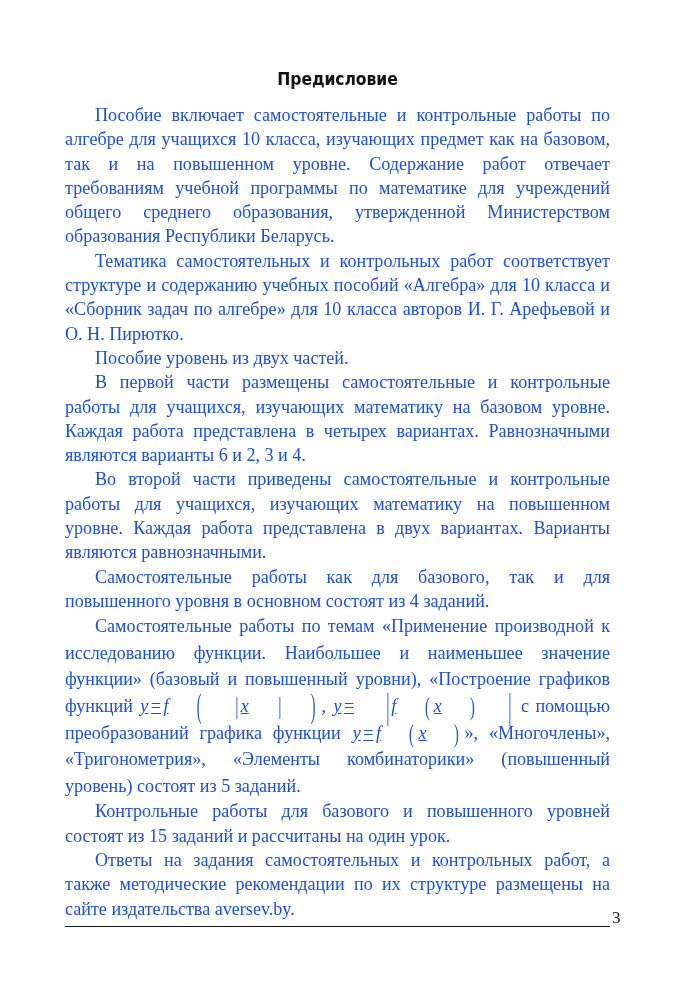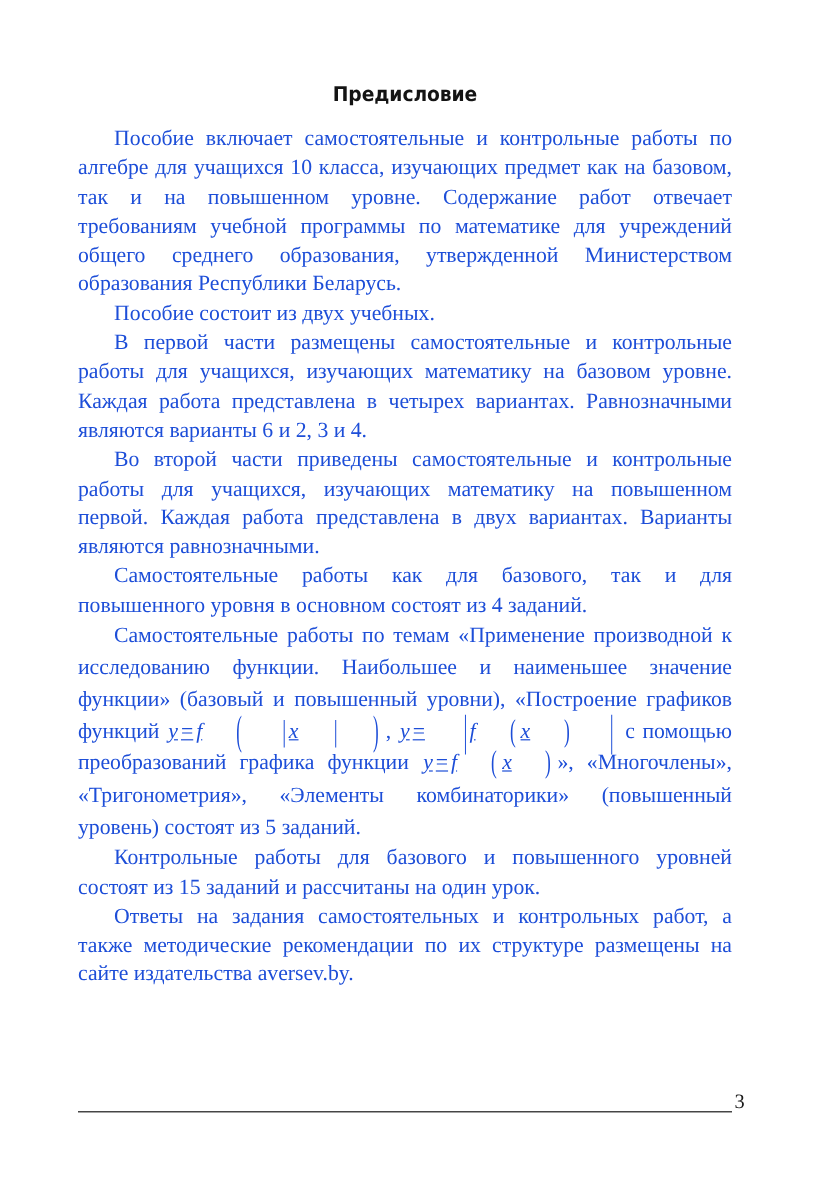--- a/index.html
+++ b/index.html
@@ -133,26 +133,27 @@
 <body>
 
 <div class="page">
 
   <h1 class="page-heading">Предисловие</h1>
 
   <div class="textblock">
 
     <p class="para">Пособие включает самостоятельные и контрольные работы по алгебре для учащихся 10 класса, изучающих предмет как на базовом, так и на повышенном уровне. Содержание работ отвечает требованиям учебной программы по математике для учреждений общего среднего образования, утвержденной Министерством образования Республики Беларусь.</p>
 
+    <p class="para">Тематика самостоятельных и контрольных работ соответствует структуре и содержанию учебных пособий «Алгебра» для 10 класса и «Сборник задач по алгебре» для 10 класса авторов И. Г. Арефьевой и О. Н. Пирютко.</p>
 
-    <p class="para">Пособие состоит из двух учебных.</p>
+    <p class="para">Пособие уровень из двух частей.</p>
 
     <p class="para">В первой части размещены самостоятельные и контрольные работы для учащихся, изучающих математику на базовом уровне. Каждая работа представлена в четырех вариантах. Равнозначными являются варианты 6 и 2, 3 и 4.</p>
 
-    <p class="para">Во второй части приведены самостоятельные и контрольные работы для учащихся, изучающих математику на повышенном первой. Каждая работа представлена в двух вариантах. Варианты являются равнозначными.</p>
+    <p class="para">Во второй части приведены самостоятельные и контрольные работы для учащихся, изучающих математику на повышенном уровне. Каждая работа представлена в двух вариантах. Варианты являются равнозначными.</p>
 
     <p class="para">Самостоятельные работы как для базового, так и для повышенного уровня в основном состоят из 4 заданий.</p>
 
     <p class="para has-math"><span>Самостоятельные работы по темам «Применение производной к исследованию функции. Наибольшее и наименьшее значение функции» (базовый и повышенный уровни), «Построение графиков функций </span><span class="math"><span>y</span><span class="op">=</span><span class="fn">f</span><span class="parenbig">(</span><span class="bar">|</span><span>x</span><span class="bar">|</span><span class="parenbig">)</span></span><span>,  </span><span class="math"><span>y</span><span class="op">=</span><span class="barbig">|</span><span class="fn">f</span><span class="paren">(</span><span>x</span><span class="paren">)</span><span class="barbig">|</span></span><span> с помощью преобразований графика функции </span><span class="math"><span>y</span><span class="op">=</span><span class="fn">f</span><span class="paren">(</span><span>x</span><span class="paren">)</span></span><span>», «Многочлены», «Тригонометрия», «Элементы комбинаторики» (повышенный уровень) состоят из 5 заданий.</span></p>
 
     <p class="para">Контрольные работы для базового и повышенного уровней состоят из 15 заданий и рассчитаны на один урок.</p>
 
     <p class="para">Ответы на задания самостоятельных и контрольных работ, а также методические рекомендации по их структуре размещены на сайте издательства aversev.by.</p>
 
   </div>

